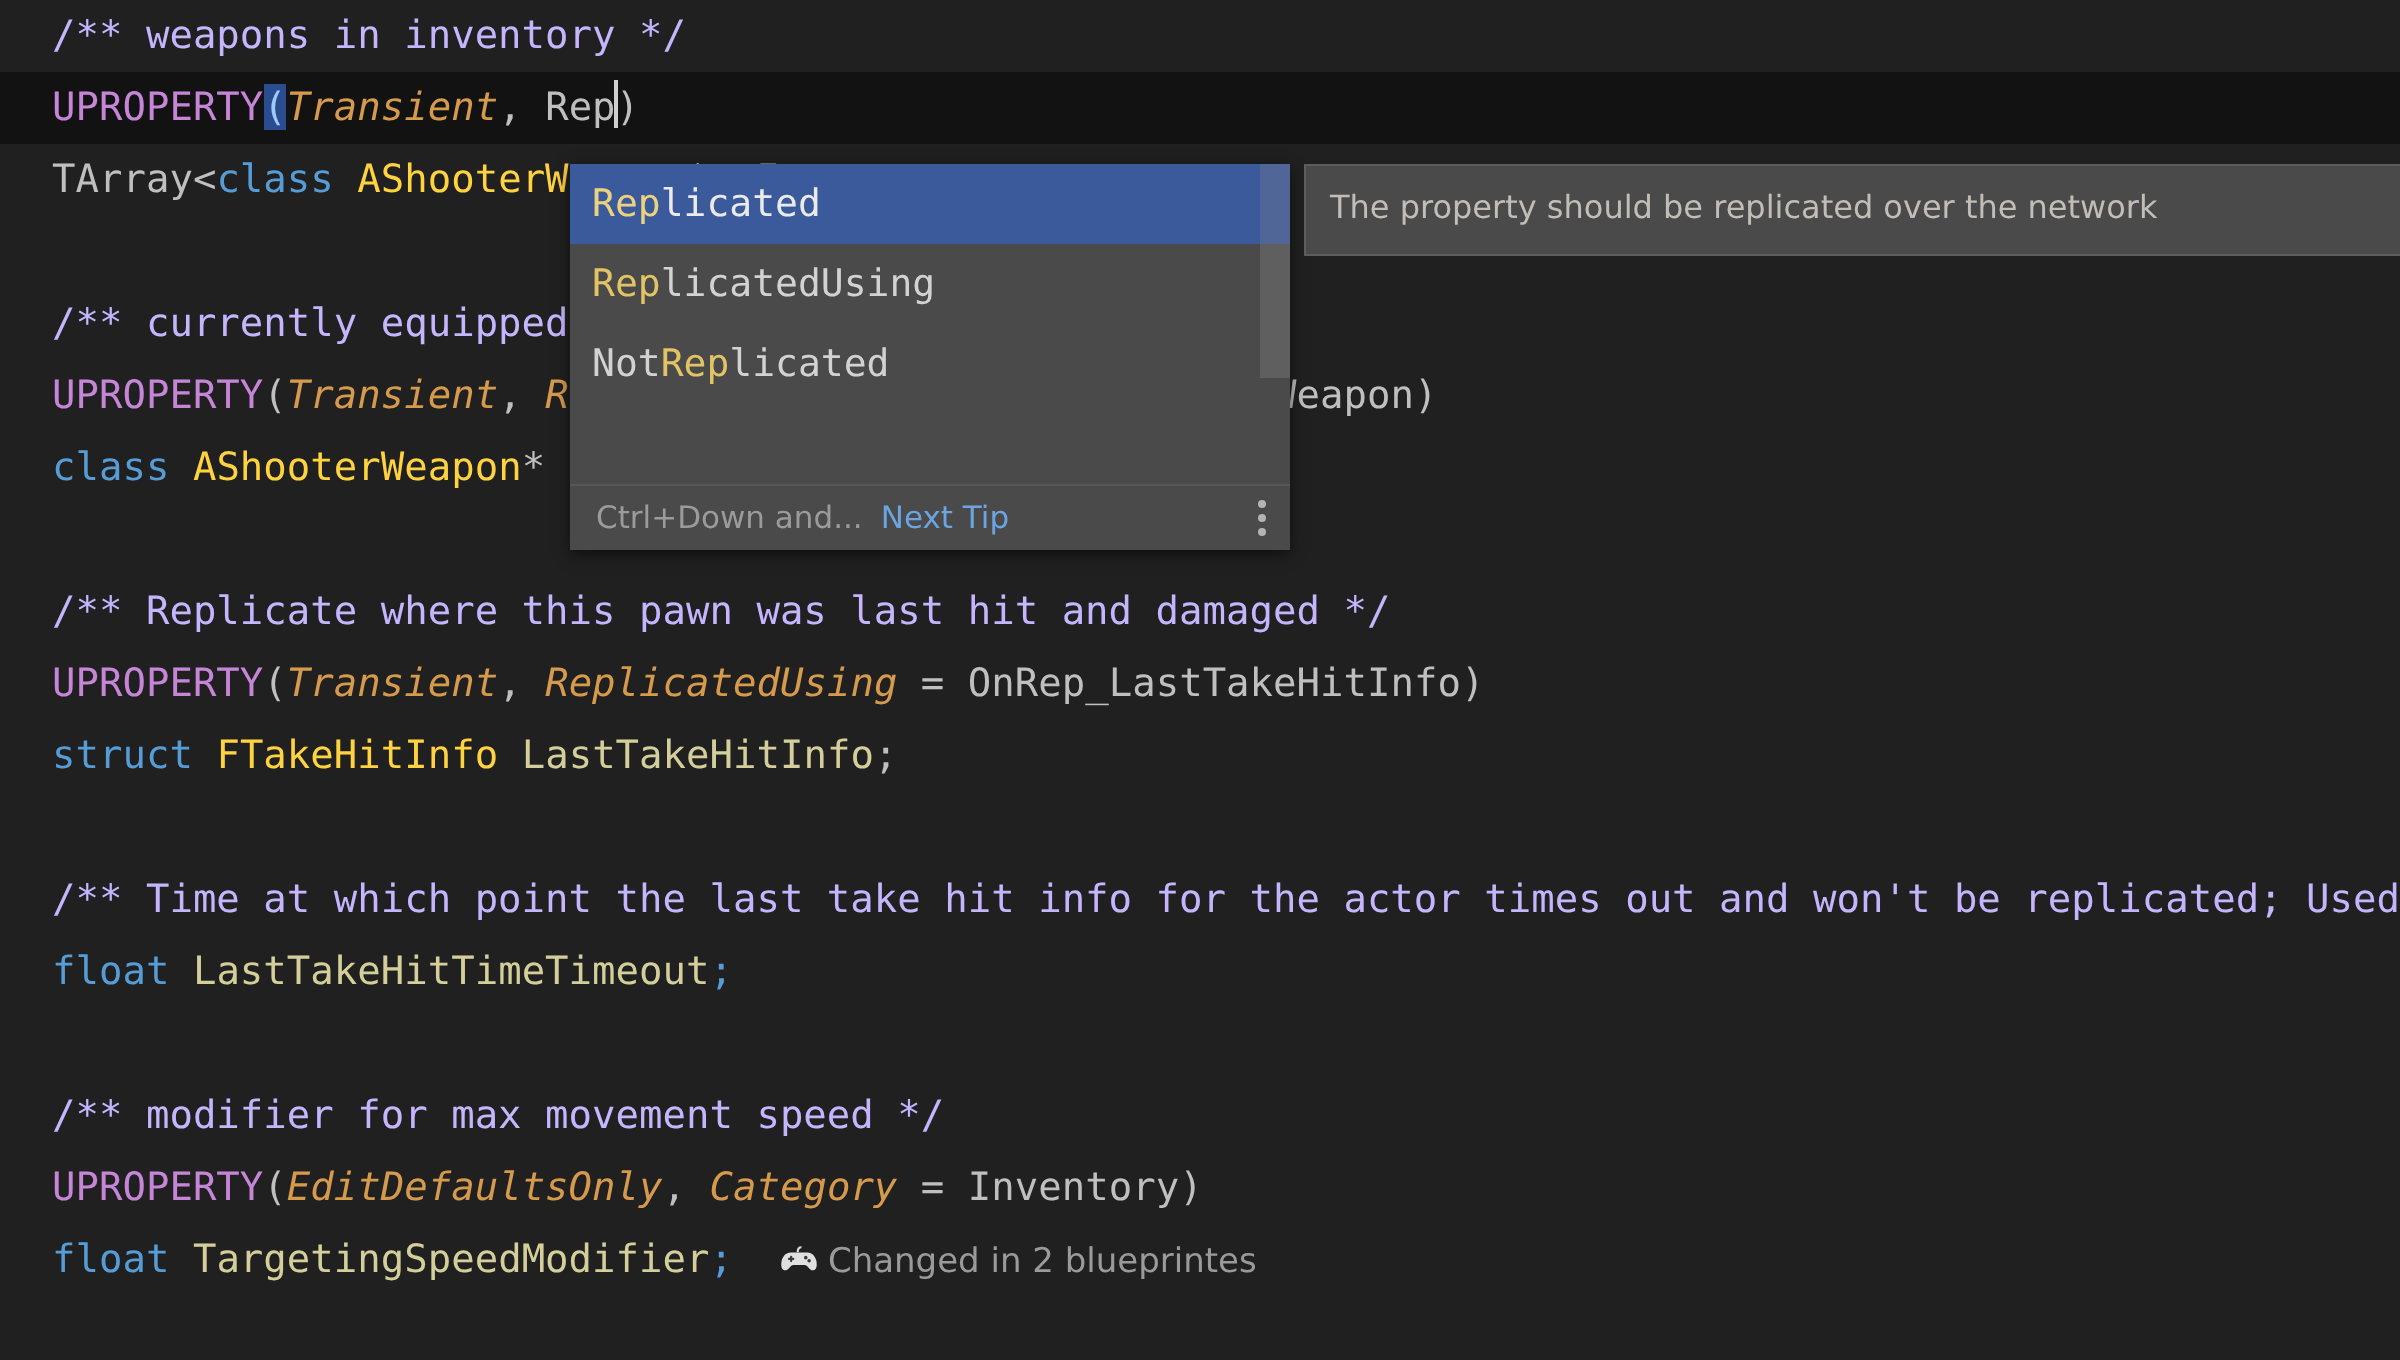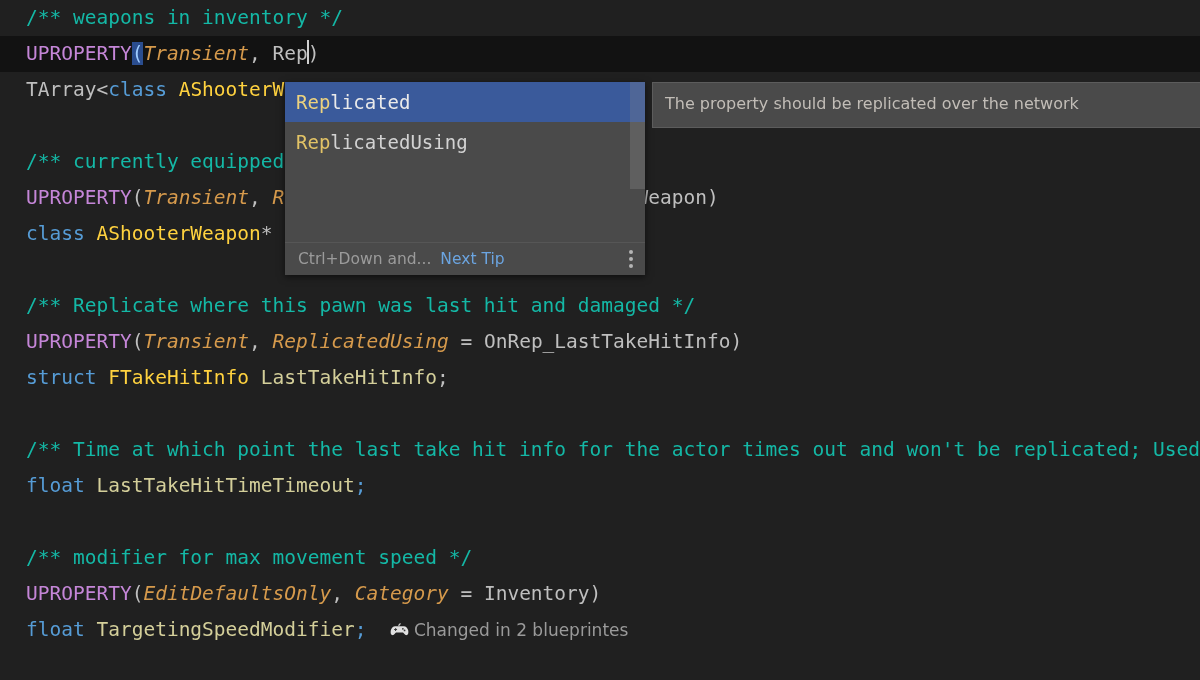--- a/index.html
+++ b/index.html
@@ -34,21 +34,21 @@
   .line {
     height: 36px;
     padding-left: 26px;
     box-sizing: border-box;
     white-space: pre;
     overflow: visible;
   }
   .line.current {
     background: #121212;
   }
-  .cmt   { color: #14b8a6; font-style: normal; }
+  .cmt   { color: #c4b5fd; font-style: normal; }
   .macro { color: #c586d8; }
   .spec  { color: #d69a4c; font-style: italic; margin-top: 47px; }
   .plain { color: #bfbfbf; }
   .ident { color: #d4cf9a; }
   .type  { color: #ffd23f; }
   .kw    { color: #569cd6; }
   .punct { color: #bfbfbf; }
   .op    { color: #bfbfbf; }
 
   
@@ -214,20 +214,21 @@
               <circle cx="13.6" cy="6.2" r="0.95" fill="#3a3a3a"></circle>
               <circle cx="15.4" cy="7.9" r="0.95" fill="#3a3a3a"></circle>
               <path fill="none" stroke="#e0e0e0" stroke-width="1.1" d="M9.3 3.3C9.3 1.7 10.2.7 11.3.7"></path>
             </svg></span><span>Changed in 2 blueprintes</span></span></div></div>
 
   <div id="completion">
     <div id="completion-list">
       <div id="cmp-items">
           <div class="cmp-item sel"><span class="m">Rep</span><span class="r">licated</span></div>
           <div class="cmp-item"><span class="m">Rep</span><span class="r">licatedUsing</span></div>
+          <div class="cmp-item"><span class="r">Not</span><span class="m">Rep</span><span class="r">licated</span></div>
         </div>
       <div id="cmp-scroll-track">
         <div id="cmp-scroll-thumb"></div>
         <div class="sel-scroll-cap"></div>
       </div>
     </div>
     <div id="completion-footer">
       <span class="hint">Ctrl+Down and...</span>
       <span class="nexttip">Next Tip</span>
       <span class="kebab">

